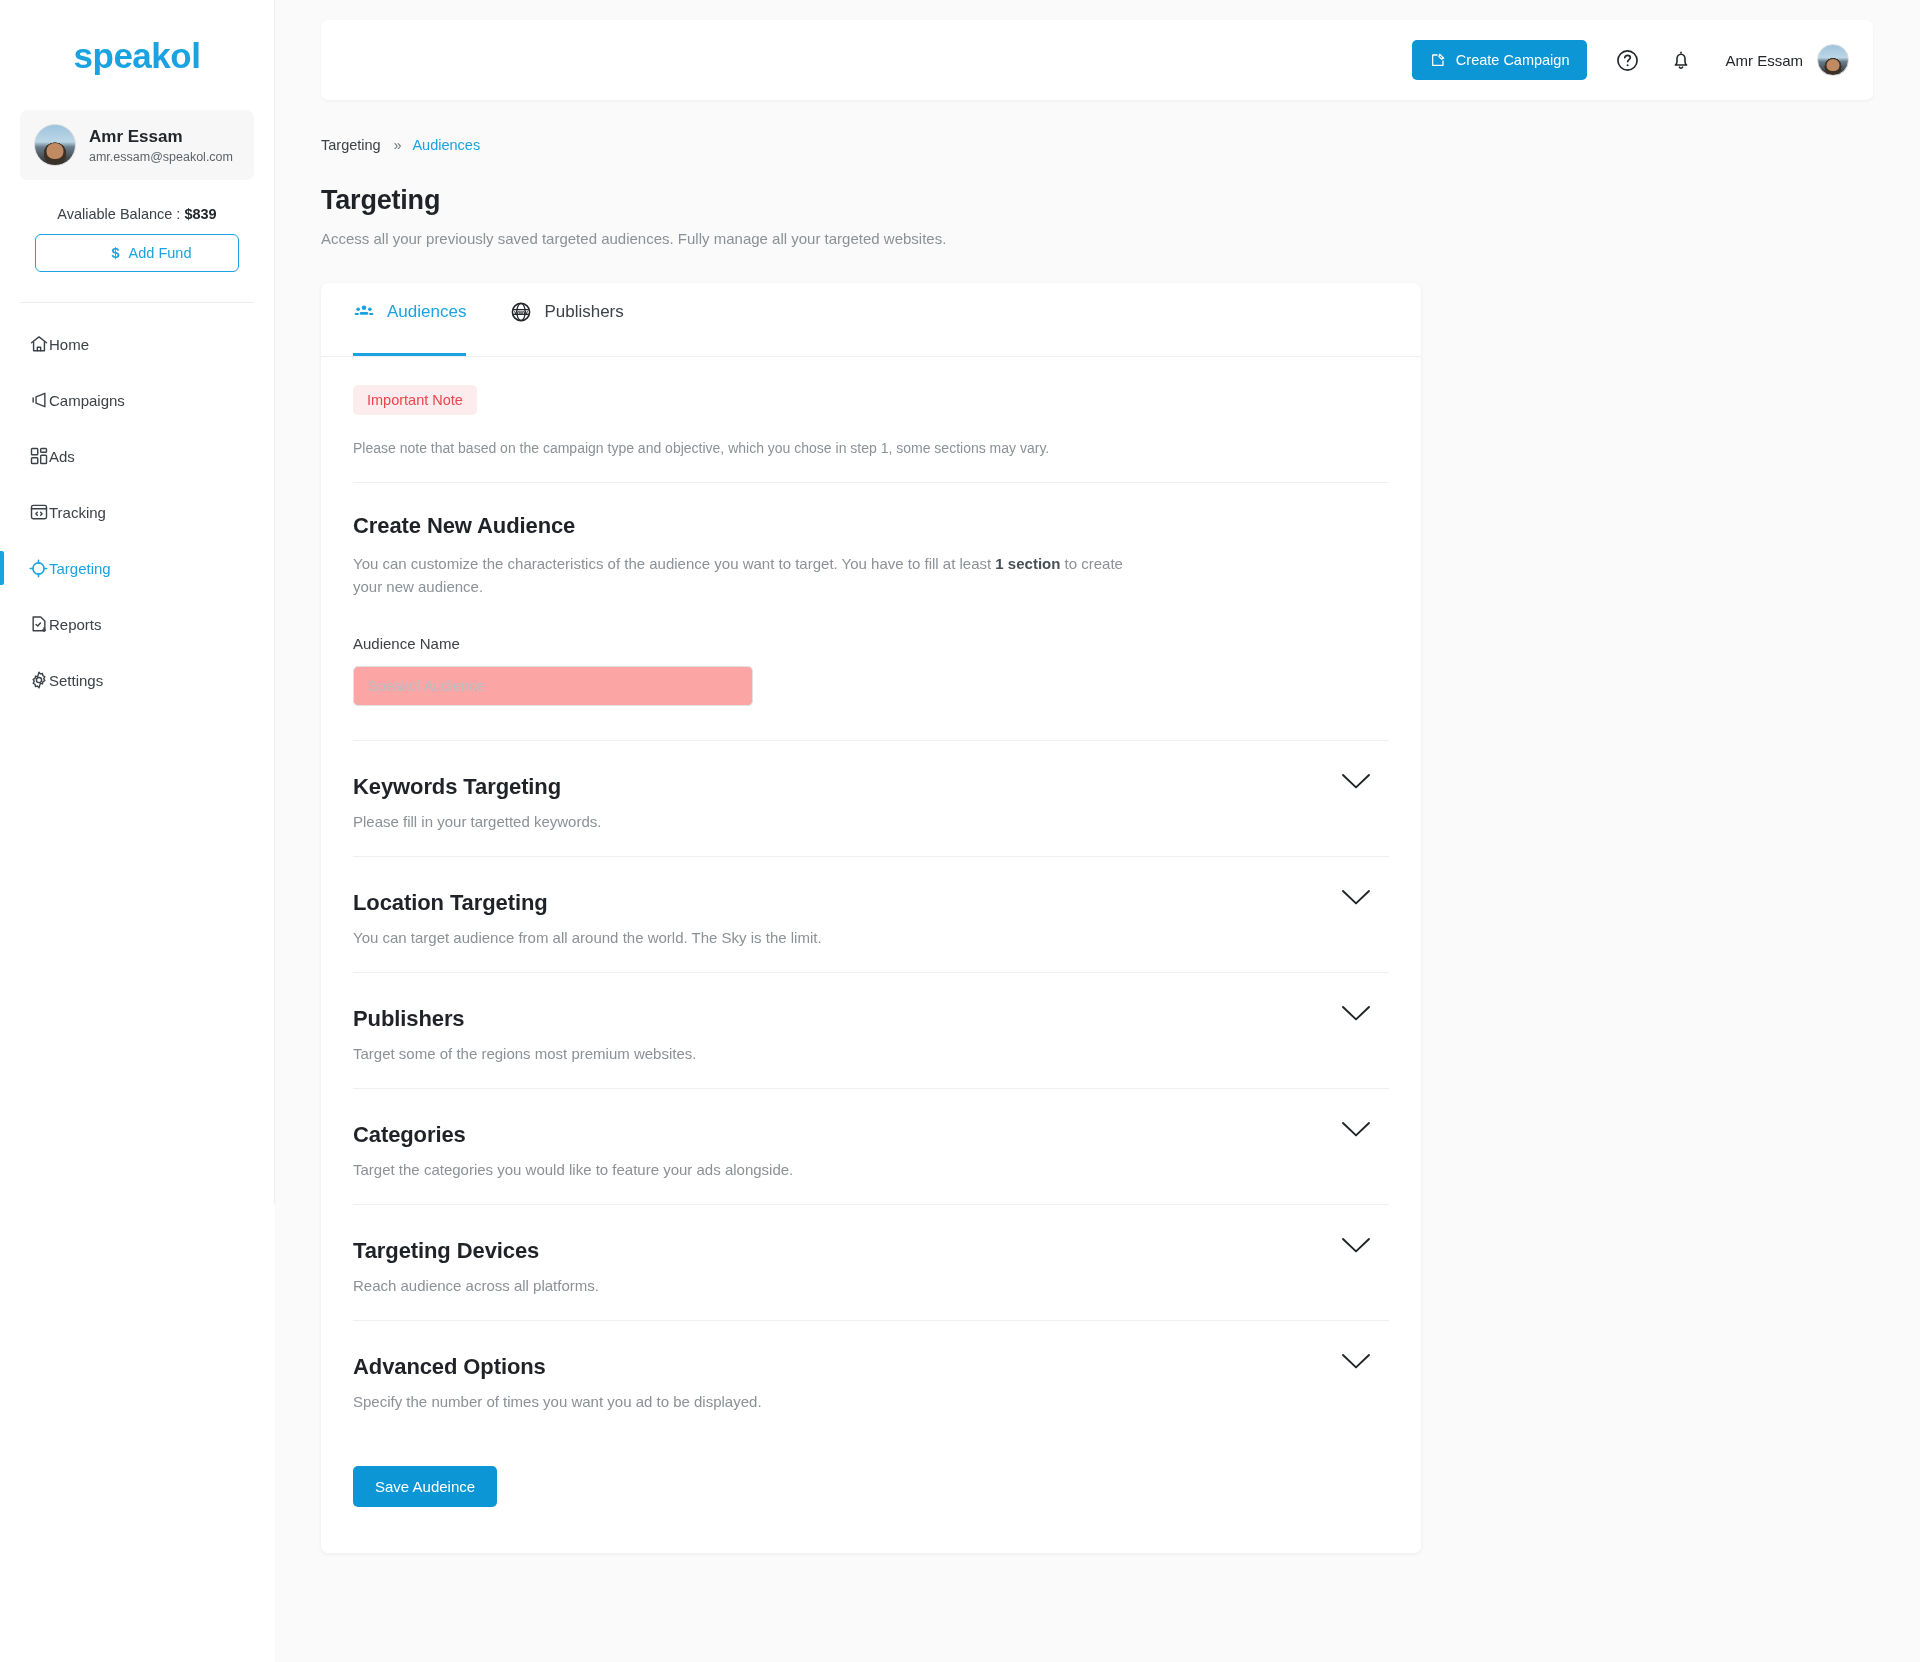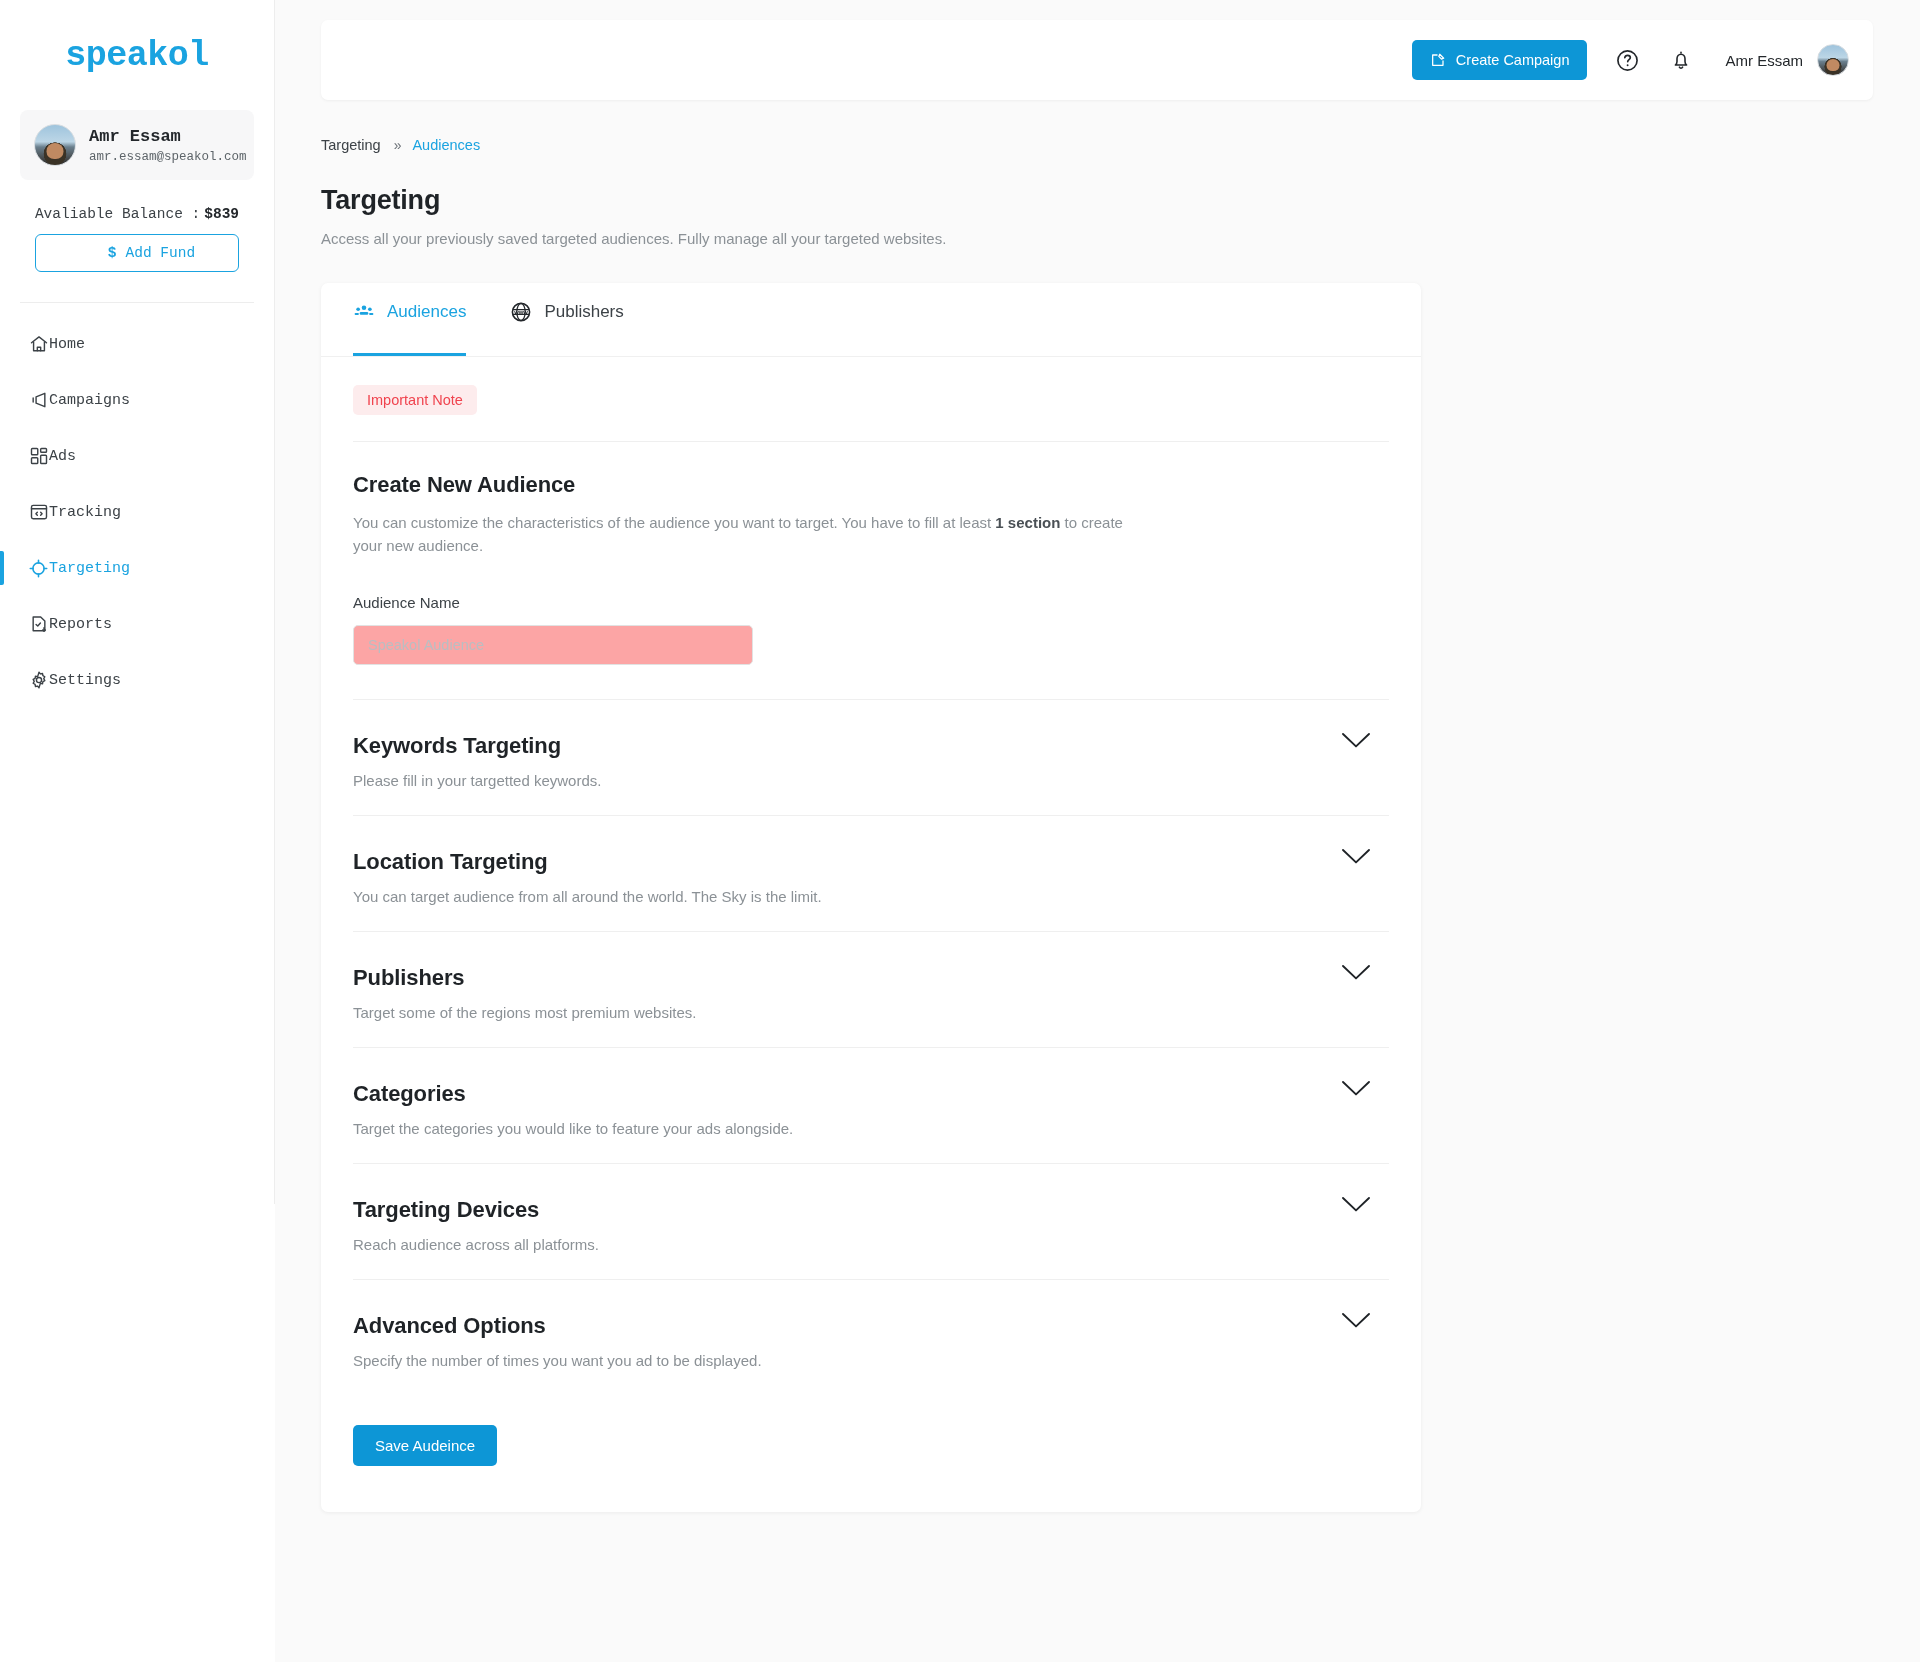--- a/index.html
+++ b/index.html
@@ -22,21 +22,20 @@
 
   
   .sidebar {
     width: 275px;
     height: 1204px;
     background: #ffffff;
     border-right: 1px solid #ededed;
     flex: 0 0 275px;
     position: relative;
     padding-top: 36px;
-    font-family: Liberation Mono, monospace;
   }
 
   .brand-logo {
     text-align: center;
     font-size: 35px;
     font-weight: 600;
     color: #1aa3e0;
     letter-spacing: -0.5px;
     margin-bottom: 34px;
     user-select: none;
@@ -561,20 +560,21 @@
             </svg>
           </span>
           <span>Publishers</span>
         </div>
 
       </div>
 
       <div class="card-body">
 
         <span class="note-badge">Important Note</span>
+        <p class="note-text">Please note that based on the campaign type and objective, which you chose in step 1, some sections may vary.</p>
 
         <div class="hr"></div>
 
         <div class="create-block">
           <h2 class="section-title">Create New Audience</h2>
           <p class="section-desc">
             <span>You can customize the characteristics of the audience you want to target. You have to fill at least </span><b>1 section</b><span> to create your new audience.</span>
           </p>
 
           <div class="field-label">Audience Name</div>

